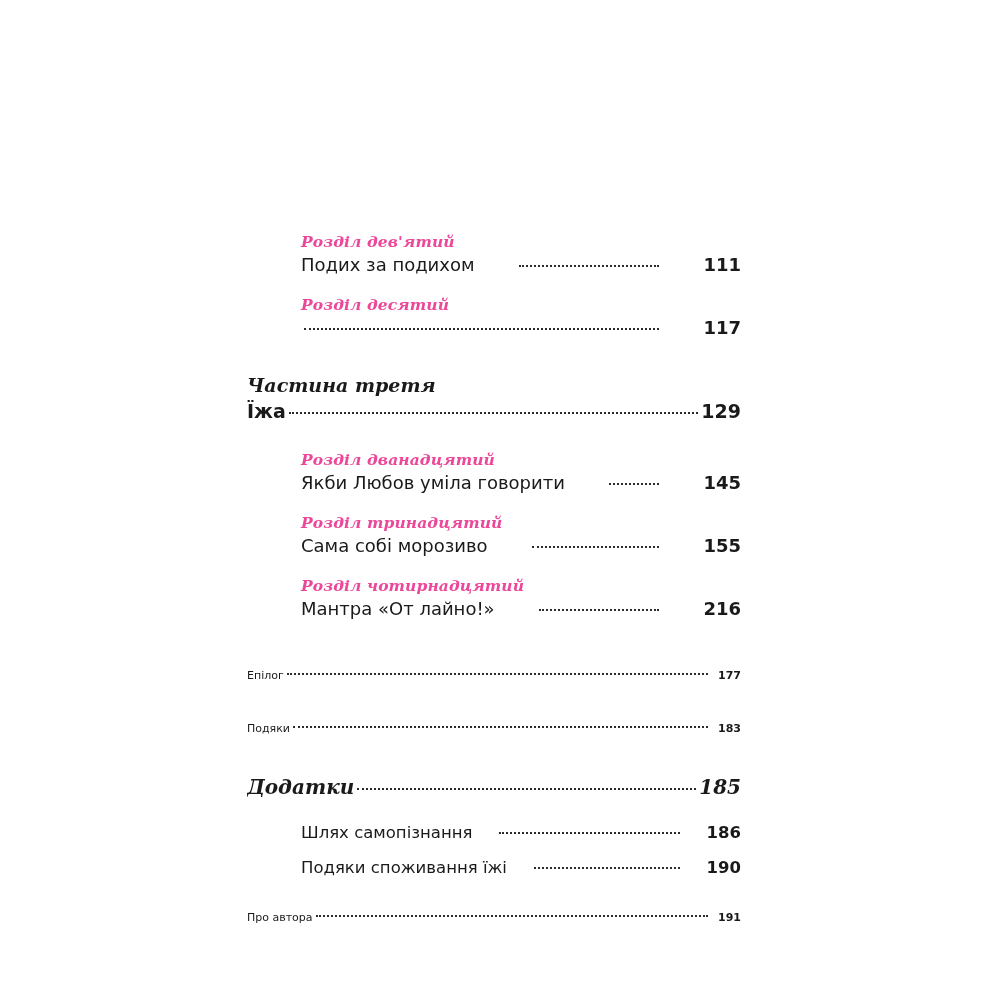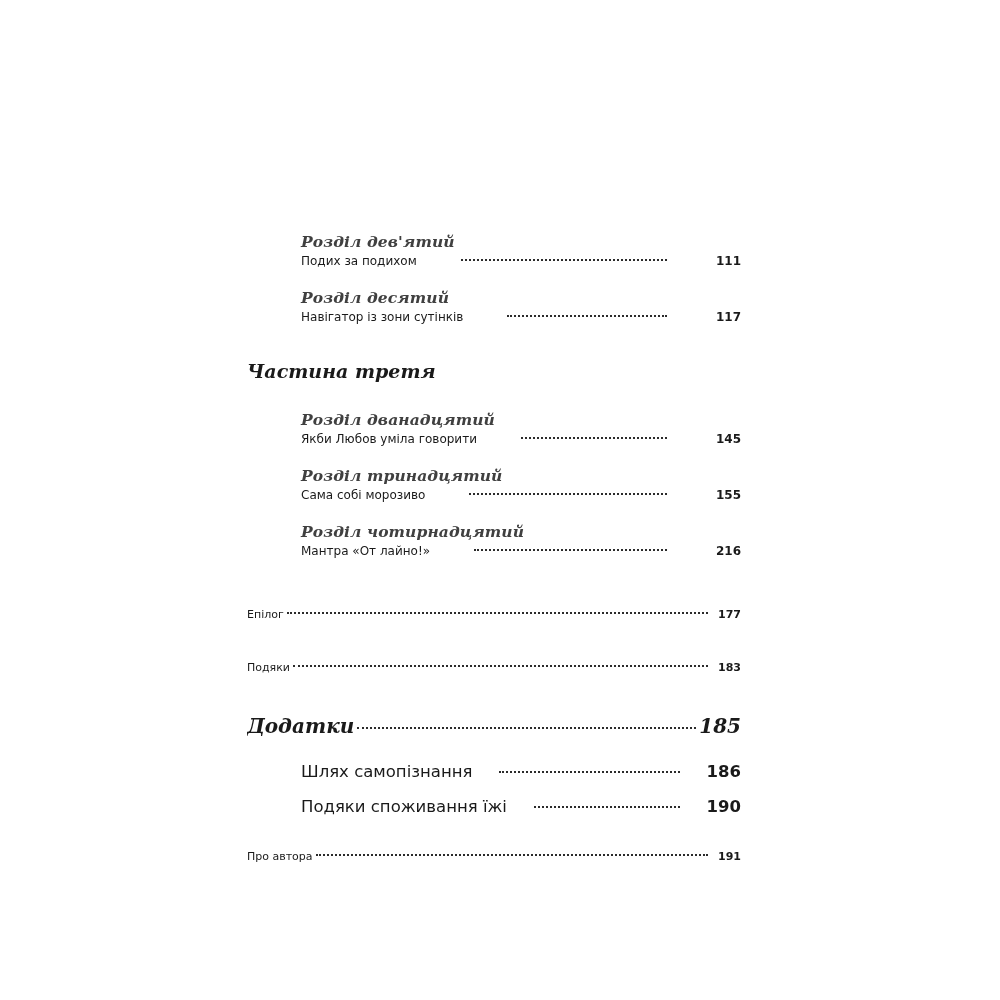--- a/index.html
+++ b/index.html
@@ -48,31 +48,31 @@
     font-weight: bold;
   }
 
   
   .chap-label {
     font-family: "DejaVu Serif", serif;
     font-style: italic;
     font-weight: 700;
     font-size: 15.5px;
     letter-spacing: 0.1px;
-    color: #404040;
+    color: #ec4899;
   }
 
   .chapter {
     margin-bottom: 20px;
   }
   .chapter .chap-label {
     margin-bottom: 3px;
   }
   .chapter .entry {
-    font-size: 12px;
+    font-size: 18px;
     gap: 41px;
   }
   .indent {
     padding-left: 54px;
   }
 
   
   .part {
     margin-top: 36px;
     margin-bottom: 28px;
@@ -122,28 +122,32 @@
     <div class="entry">
       <span class="title">Подих за подихом</span>
       <span class="leader"></span>
       <span class="page">111</span>
     </div>
   </div>
 
   <div class="chapter indent">
     <div class="chap-label">Розділ десятий</div>
     <div class="entry">
-      <span class="title">Навігатор із зони сутінків</span>
       <span class="leader"></span>
       <span class="page">117</span>
     </div>
   </div>
 
   <div class="part">
     <div class="part-label">Частина третя</div>
+    <div class="entry">
+      <span class="title">Їжа</span>
+      <span class="leader"></span>
+      <span class="page">129</span>
+    </div>
   </div>
 
 
   <div class="chapter indent">
     <div class="chap-label">Розділ дванадцятий</div>
     <div class="entry">
       <span class="title">Якби Любов уміла говорити</span>
       <span class="leader"></span>
       <span class="page">145</span>
     </div>

